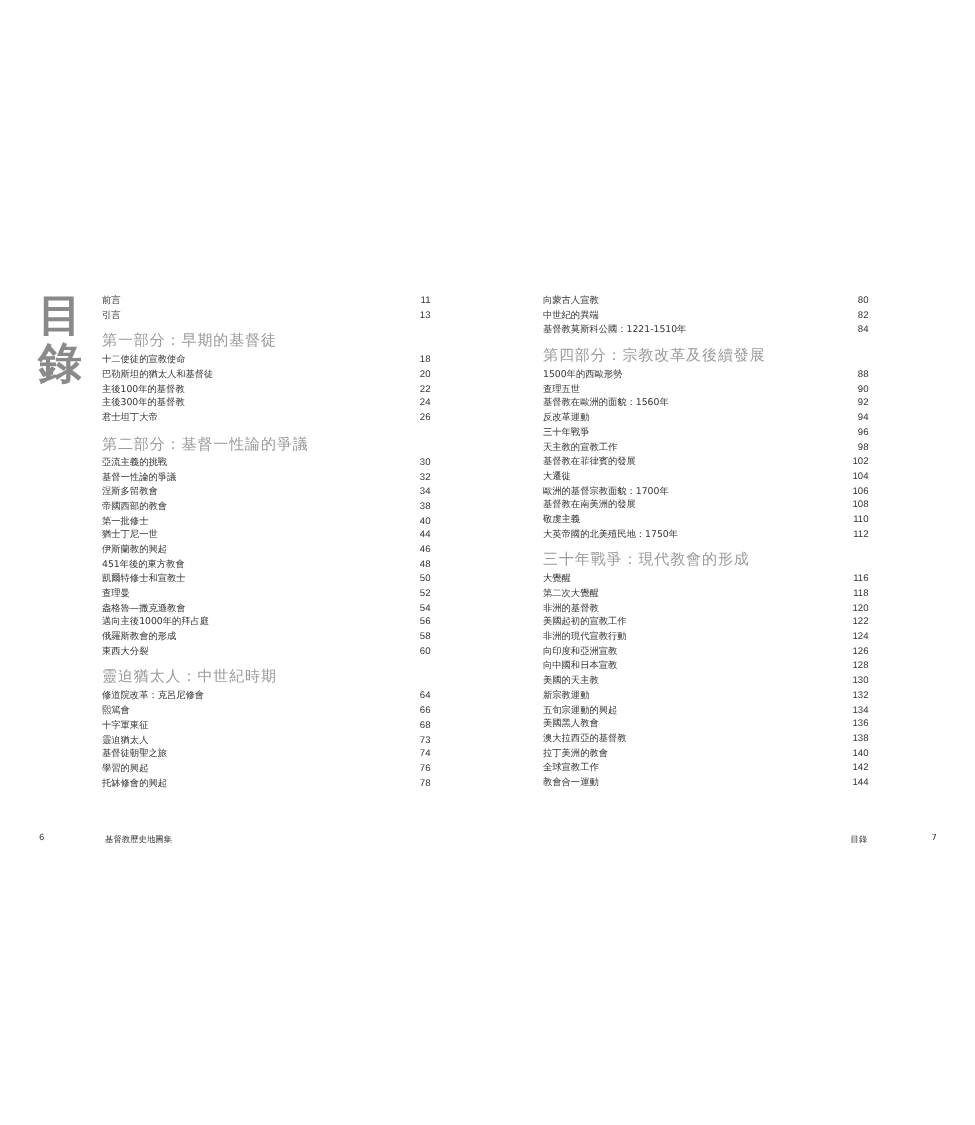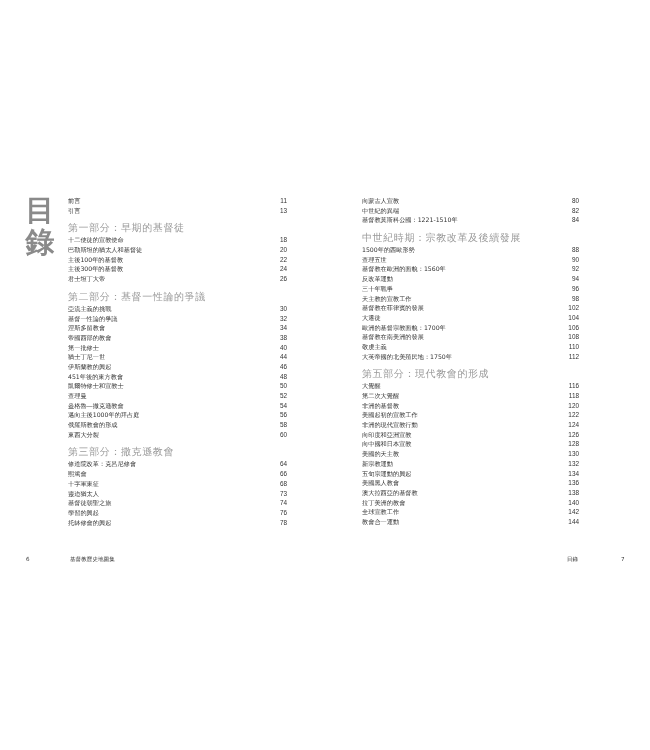--- a/index.html
+++ b/index.html
@@ -113,21 +113,21 @@
         <span class="num">56</span>
       </div>
       <div class="row">
         <span>俄羅斯教會的形成</span>
         <span class="num">58</span>
       </div>
       <div class="row">
         <span>東西大分裂</span>
         <span class="num">60</span>
       </div>
-      <div class="section">第三部分：撒克遜教會</div>
+      <div class="section">靈迫猶太人：中世紀時期</div>
       <div class="row">
         <span>修道院改革：克呂尼修會</span>
         <span class="num">64</span>
       </div>
       <div class="row">
         <span>熙篤會</span>
         <span class="num">66</span>
       </div>
       <div class="row">
         <span>十字軍東征</span>
@@ -156,21 +156,21 @@
         <span class="num">80</span>
       </div>
       <div class="row">
         <span>中世紀的異端</span>
         <span class="num">82</span>
       </div>
       <div class="row">
         <span>基督教莫斯科公國：1221-1510年</span>
         <span class="num">84</span>
       </div>
-      <div class="section">中世紀時期：宗教改革及後續發展</div>
+      <div class="section">第四部分：宗教改革及後續發展</div>
       <div class="row">
         <span>1500年的西歐形勢</span>
         <span class="num">88</span>
       </div>
       <div class="row">
         <span>查理五世</span>
         <span class="num">90</span>
       </div>
       <div class="row">
         <span>基督教在歐洲的面貌：1560年</span>
@@ -205,21 +205,21 @@
         <span class="num">108</span>
       </div>
       <div class="row">
         <span>敬虔主義</span>
         <span class="num">110</span>
       </div>
       <div class="row">
         <span>大英帝國的北美殖民地：1750年</span>
         <span class="num">112</span>
       </div>
-      <div class="section">第五部分：現代教會的形成</div>
+      <div class="section">三十年戰爭：現代教會的形成</div>
       <div class="row">
         <span>大覺醒</span>
         <span class="num">116</span>
       </div>
       <div class="row">
         <span>第二次大覺醒</span>
         <span class="num">118</span>
       </div>
       <div class="row">
         <span>非洲的基督教</span>

